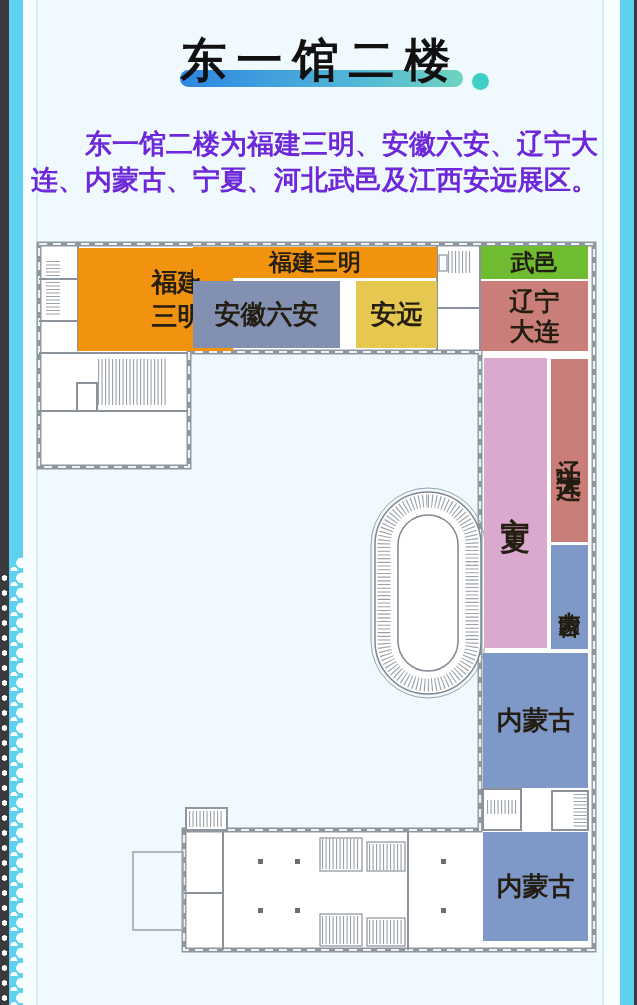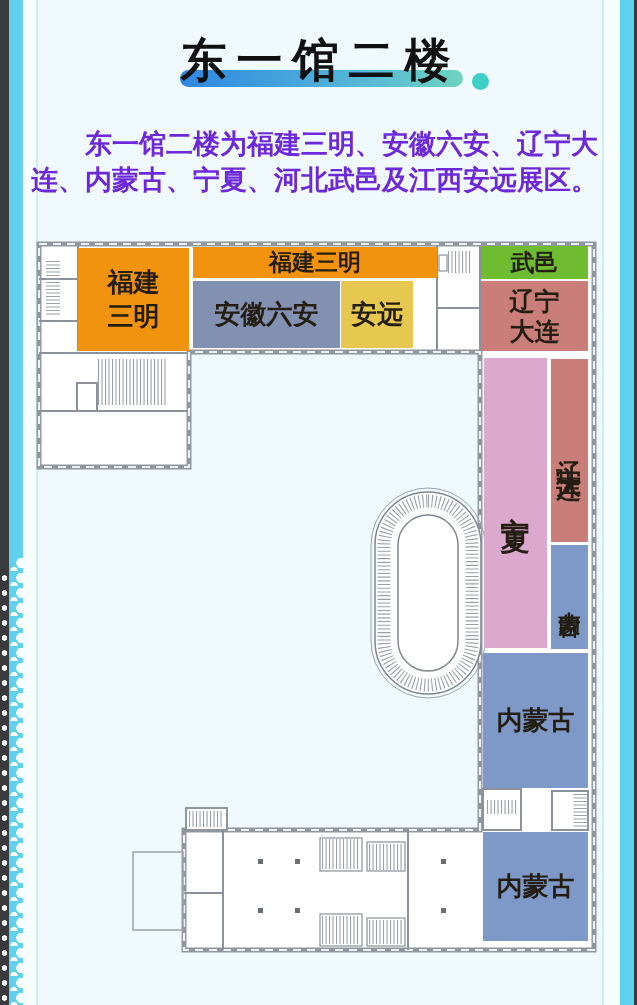--- a/index.html
+++ b/index.html
@@ -36,21 +36,21 @@
     font-weight:700;color:#6d28d9;text-indent:2em;margin:0;letter-spacing:0;}
   
   .plan{position:absolute;left:36px;top:241px;width:566px;height:714px;}
   .plan svg{position:absolute;left:0;top:0;z-index:1;}
   .region{position:absolute;display:flex;align-items:center;justify-content:center;
     font-weight:800;color:#231d12;z-index:2;text-align:center;}
   .vert{writing-mode:vertical-rl;text-orientation:upright;}
   .r0{left:42px;top:7px;width:111px;height:103px;font-size:26px;flex-direction:column;line-height:1.3;}
   .r1{left:157px;top:6px;width:244px;height:31px;font-size:23px;}
   .r2{left:157px;top:40px;width:147px;height:67px;font-size:26px;}
-  .r3{left:305px;top:40px;width:72px;height:67px;font-size:26px;}
+  .r3{left:320px;top:40px;width:81px;height:67px;font-size:26px;}
   .r4{left:445px;top:5px;width:107px;height:33px;font-size:24px;}
   .r5{left:445px;top:40px;width:107px;height:70px;font-size:25px;flex-direction:column;line-height:1.2;}
   .r6{left:448px;top:117px;width:63px;height:290px;font-size:29px;letter-spacing:10px;}
   .r7{left:515px;top:118px;width:37px;height:183px;font-size:25px;letter-spacing:5px;}
   .r8{left:515px;top:304px;width:37px;height:104px;font-size:22px;letter-spacing:2px;}
   .r9{left:447px;top:412px;width:105px;height:135px;font-size:26px;}
   .r10{left:447px;top:591px;width:105px;height:109px;font-size:26px;}
 </style>
 </head>
 <body>
@@ -133,21 +133,21 @@
     <g fill="#6a6f76">
       <rect x="222" y="618" width="5" height="5"></rect>
       <rect x="259" y="618" width="5" height="5"></rect>
       <rect x="222" y="667" width="5" height="5"></rect>
       <rect x="259" y="667" width="5" height="5"></rect>
       <rect x="405" y="618" width="5" height="5"></rect>
       <rect x="405" y="667" width="5" height="5"></rect>
     </g>
   </svg>
 
-  <div class="region r0" title="福建三明" style="background: rgb(242, 147, 15);">
+  <div class="region r0" title="福建三明" style="background: rgb(242, 147, 15); padding-left: 44px;">
     <span>福建</span>
     <span>三明</span>
   </div>
   <div class="region r1" style="background: rgb(242, 147, 15);">福建三明</div>
   <div class="region r2" style="background: rgb(130, 144, 178);">安徽六安</div>
   <div class="region r3" style="background: rgb(230, 200, 80);">安远</div>
   <div class="region r5" title="辽宁大连" style="background: rgb(202, 126, 121);">
     <span>辽宁</span>
     <span>大连</span>
   </div>

